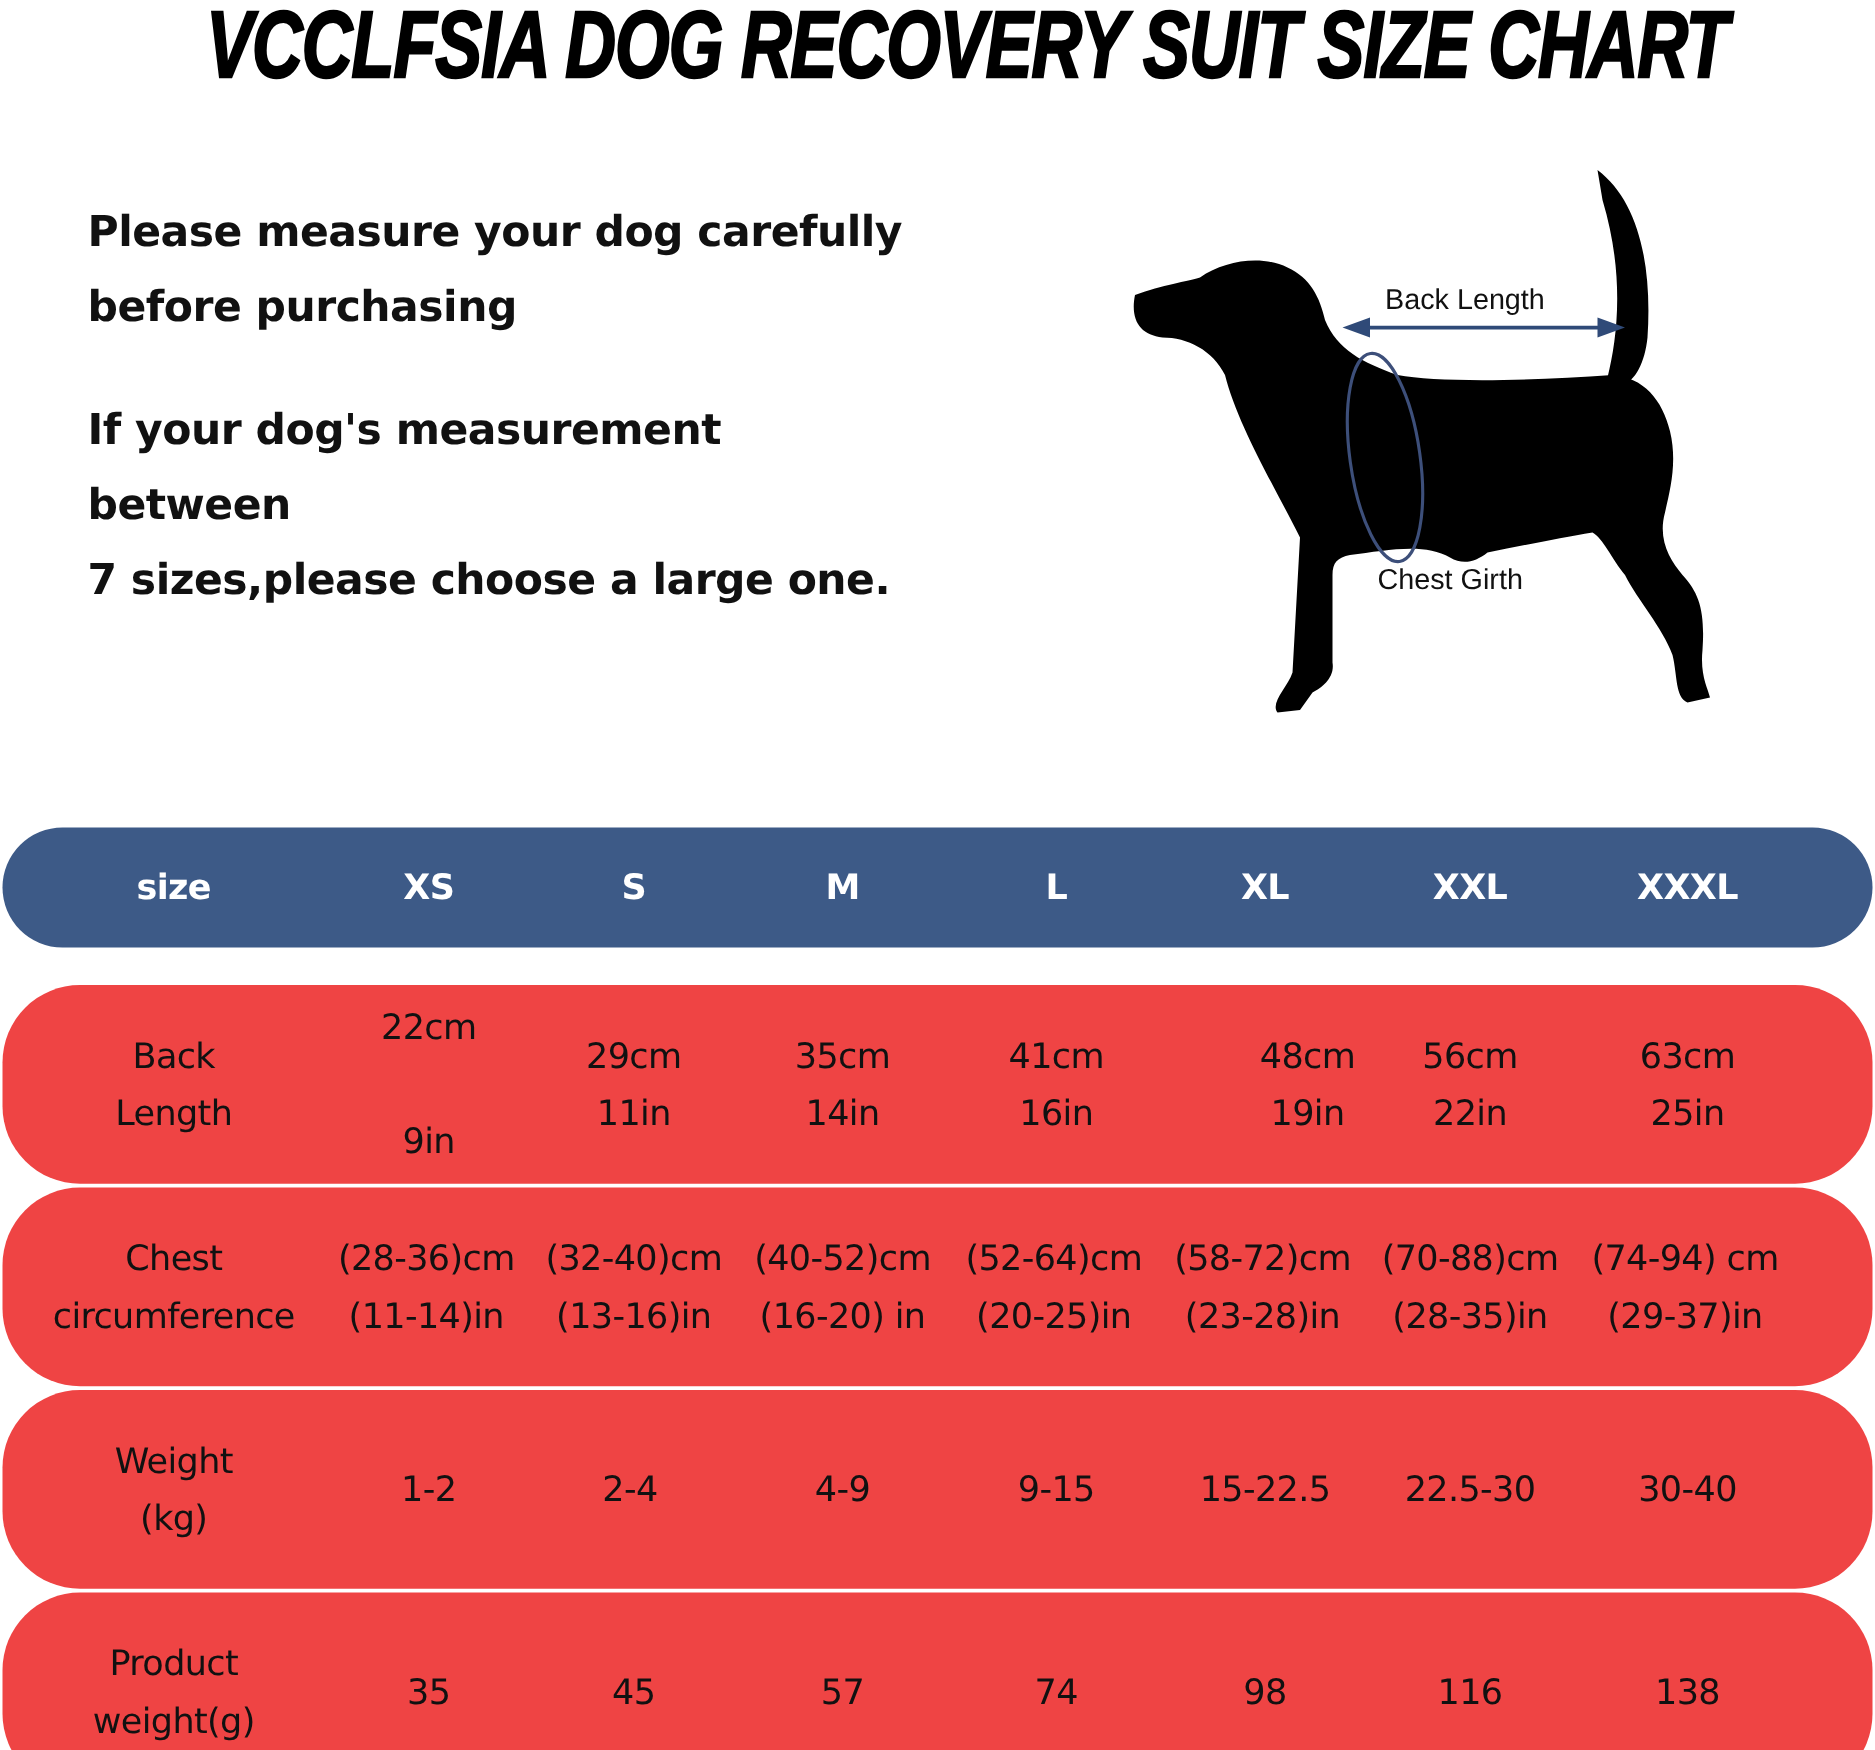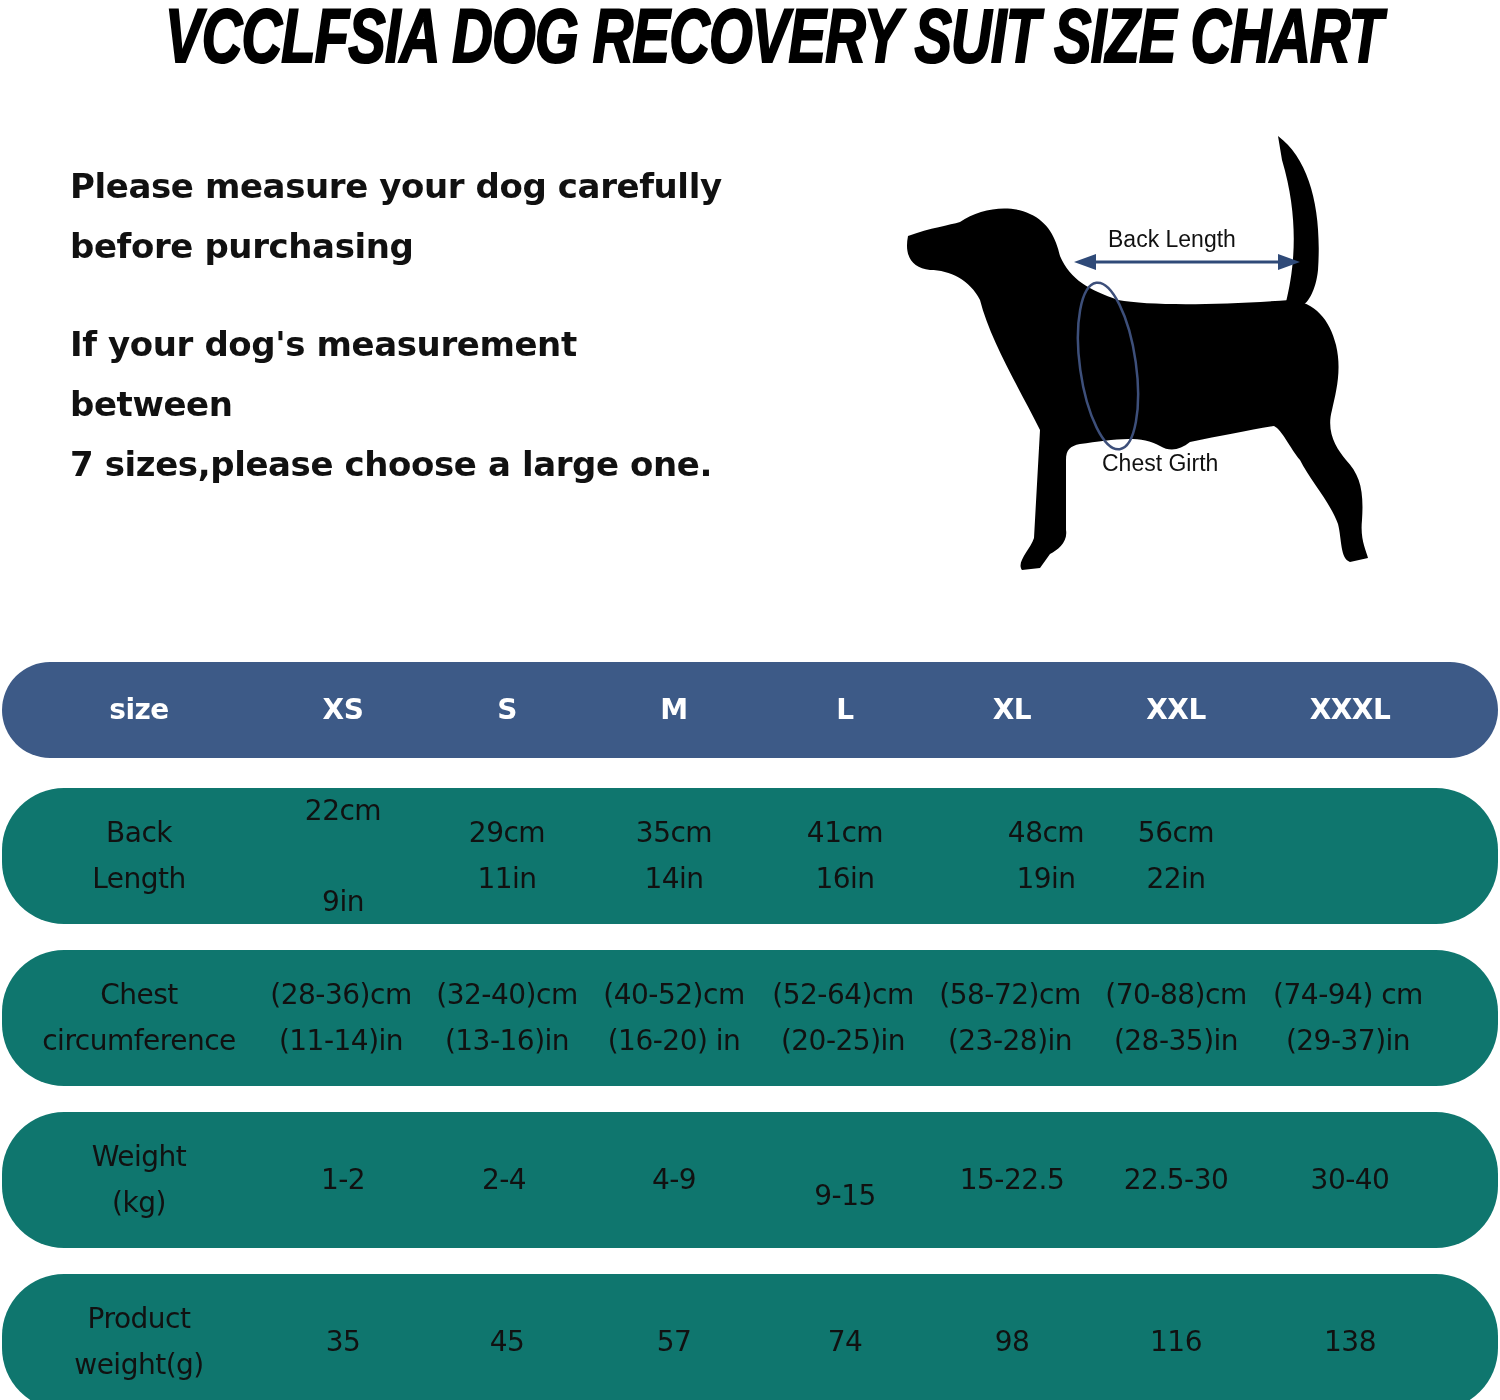--- a/index.html
+++ b/index.html
@@ -76,22 +76,22 @@
       border-radius: 60px;
       display: flex;
       align-items: center;
     }
     .band.header {
       height: 96px;
       background: #3d5a87;
       border-radius: 48px;
     }
     .band.body {
-      height: 136px;
-      background: #0f766e;
+      height: 159px;
+      background: #ef4444;
       border-radius: 62px;
     }
     .cell {
       position: absolute;
       top: 0;
       height: 100%;
       display: flex;
       flex-direction: column;
       align-items: center;
       justify-content: center;
@@ -202,20 +202,24 @@
         <span>16in</span>
       </div>
     <div class="cell" style="left:1044px;text-align:center;">
         <span>48cm</span>
         <span>19in</span>
       </div>
     <div class="cell" style="left:1174px;">
         <span>56cm</span>
         <span>22in</span>
       </div>
+    <div class="cell" style="left:1348px;">
+        <span>63cm</span>
+        <span>25in</span>
+      </div>
   </div>
 
   <div class="band body" style="position:absolute; top:288px;">
     <div class="cell label" style="left:137px;">
       <span>Chest</span>
       <span>circumference</span>
     </div>
     <div class="cell" style="left:339px;">
         <span>(28-36)cm</span>
         <span>(11-14)in</span>
@@ -247,21 +251,21 @@
   </div>
 
   <div class="band body" style="position:absolute; top:450px;">
     <div class="cell label" style="left:137px;">
       <span>Weight</span>
       <span>(kg)</span>
     </div>
     <div class="cell" style="left:341px;">1-2</div>
     <div class="cell" style="left:502px;">2-4</div>
     <div class="cell" style="left:672px;">4-9</div>
-    <div class="cell" style="left:843px;margin-top:16px;">9-15</div>
+    <div class="cell" style="left:843px;">9-15</div>
     <div class="cell" style="left:1010px;">15-22.5</div>
     <div class="cell" style="left:1174px;">22.5-30</div>
     <div class="cell" style="left:1348px;">30-40</div>
   </div>
 
   <div class="band body" style="position:absolute; top:612px;">
     <div class="cell label" style="left:137px;">
       <span>Product</span>
       <span>weight(g)</span>
     </div>

